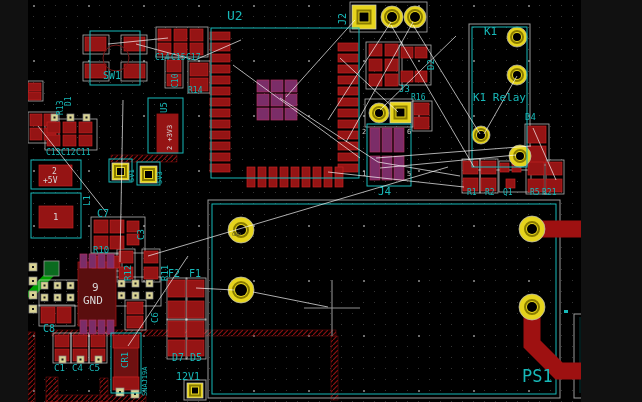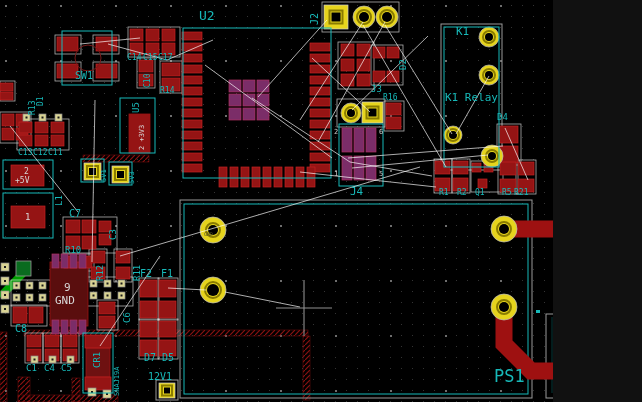--- a/index.html
+++ b/index.html
@@ -1,17 +1,17 @@
 <!DOCTYPE html>
 <html><head>
 <meta charset="utf-8">
 <style>
   html,body{margin:0;padding:0;background:#111;}
   #stage{position:relative;width:553px;height:402px;background:#000;overflow:hidden;
-         font-family:"DejaVu Sans Mono",monospace;}
+         font-family:"DejaVu Sans Mono",monospace;margin-left:28px;}
   svg{display:block}
   text{font-family:"DejaVu Sans Mono",monospace;}
 </style>
 </head>
 <body>
 
 <div id="stage">
   <svg id="pcb" width="642" height="402" viewBox="0 0 642 402">
     <defs>
       <pattern id="gridS" width="11" height="11" patternUnits="userSpaceOnUse">

